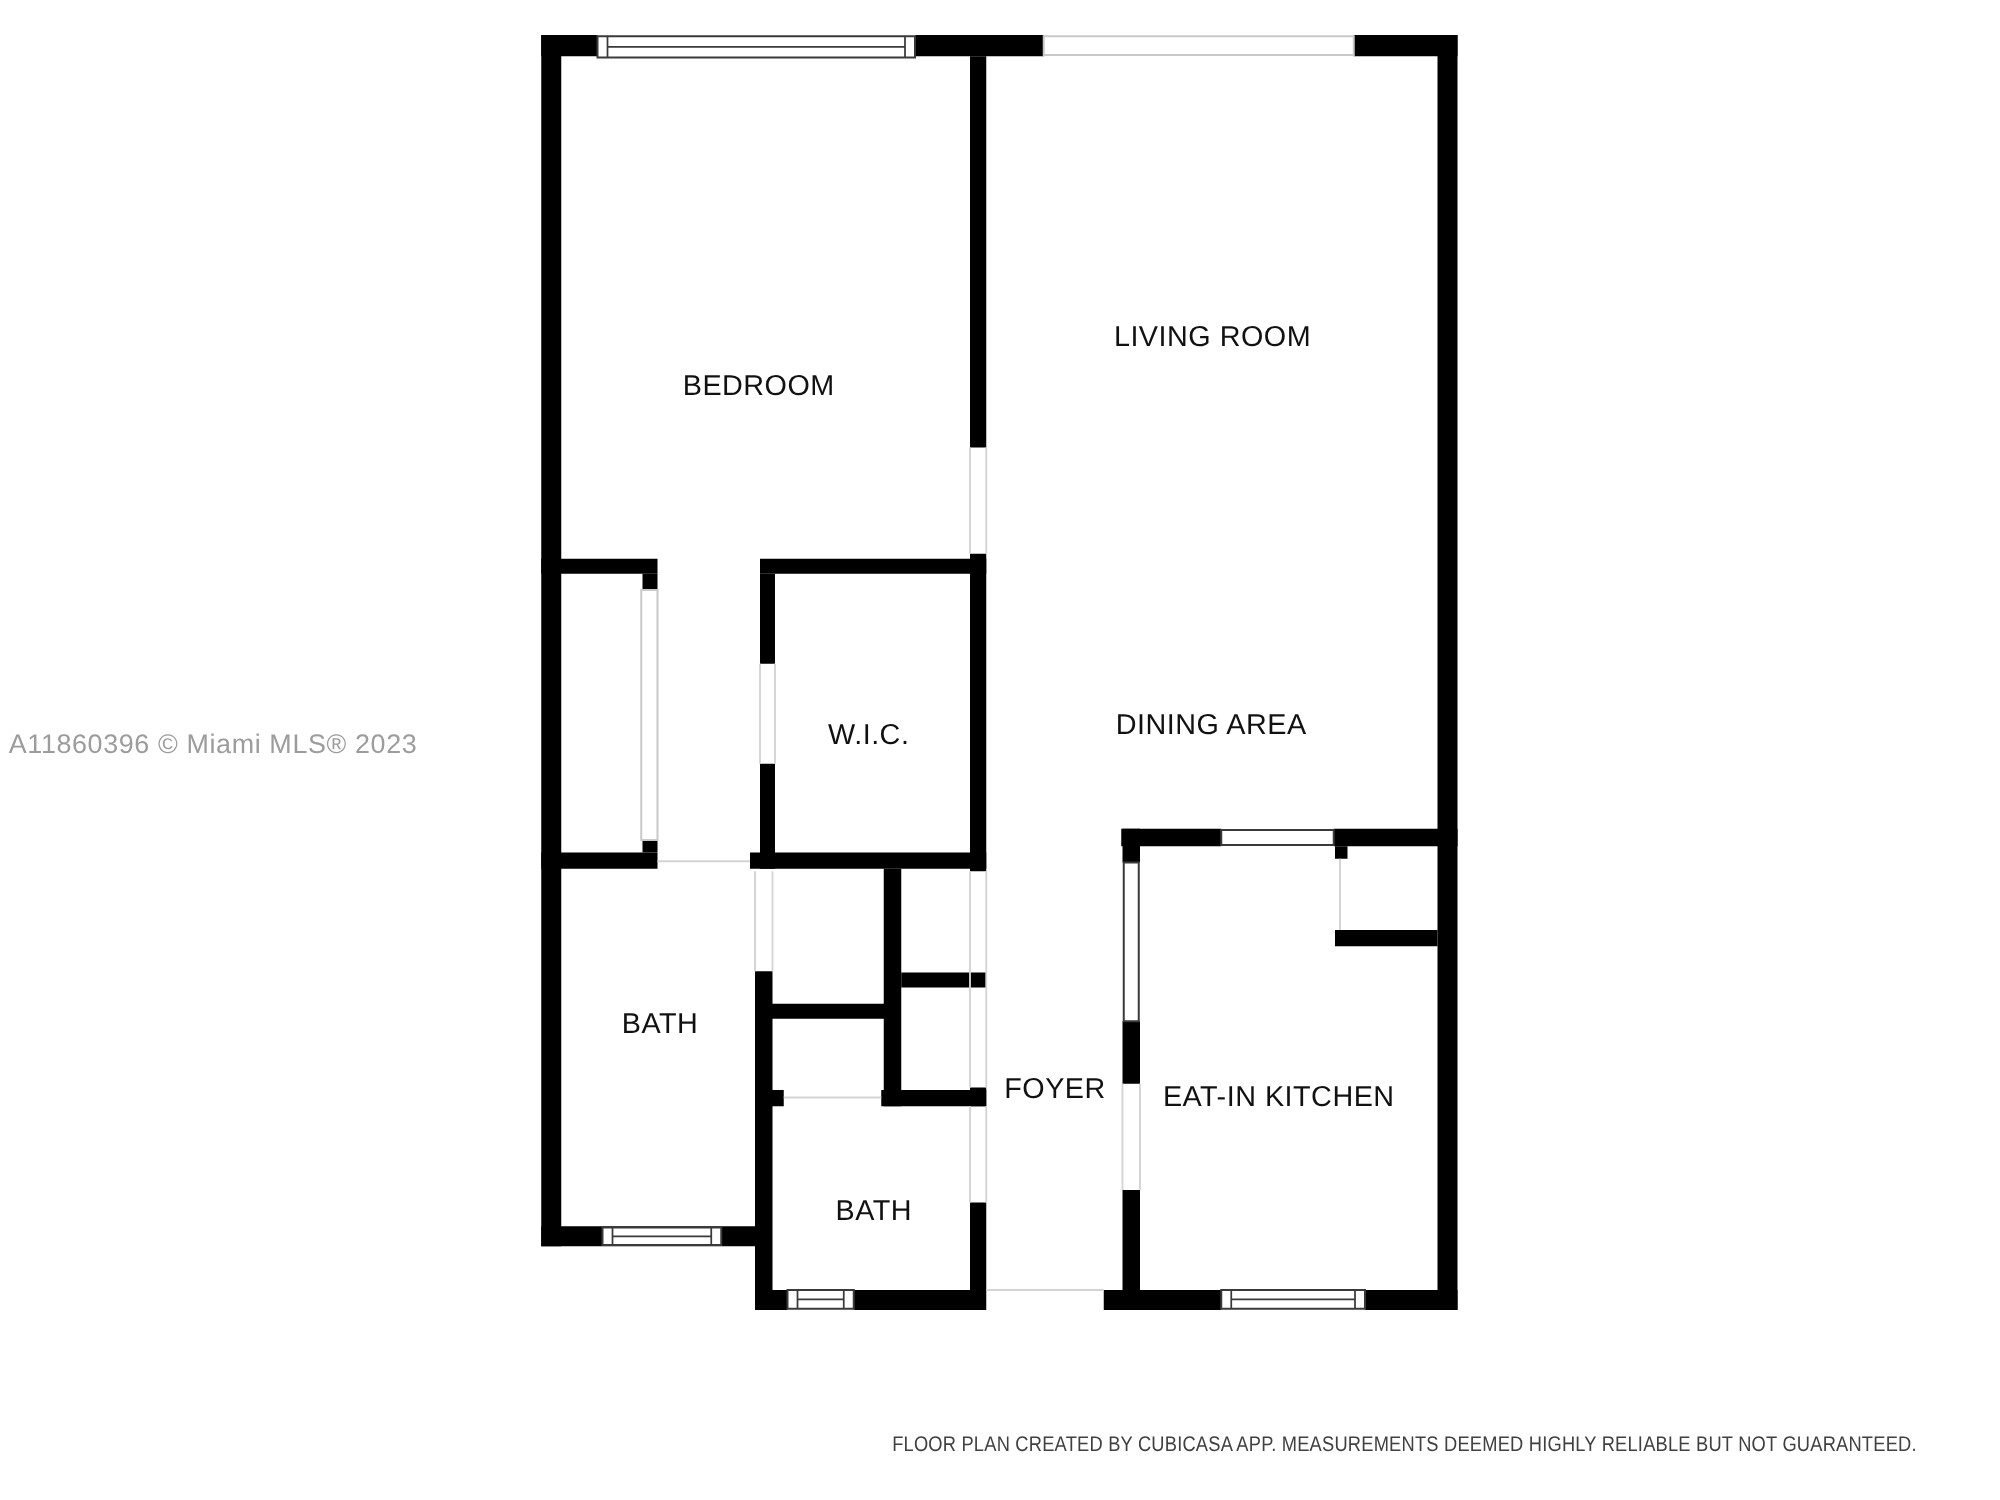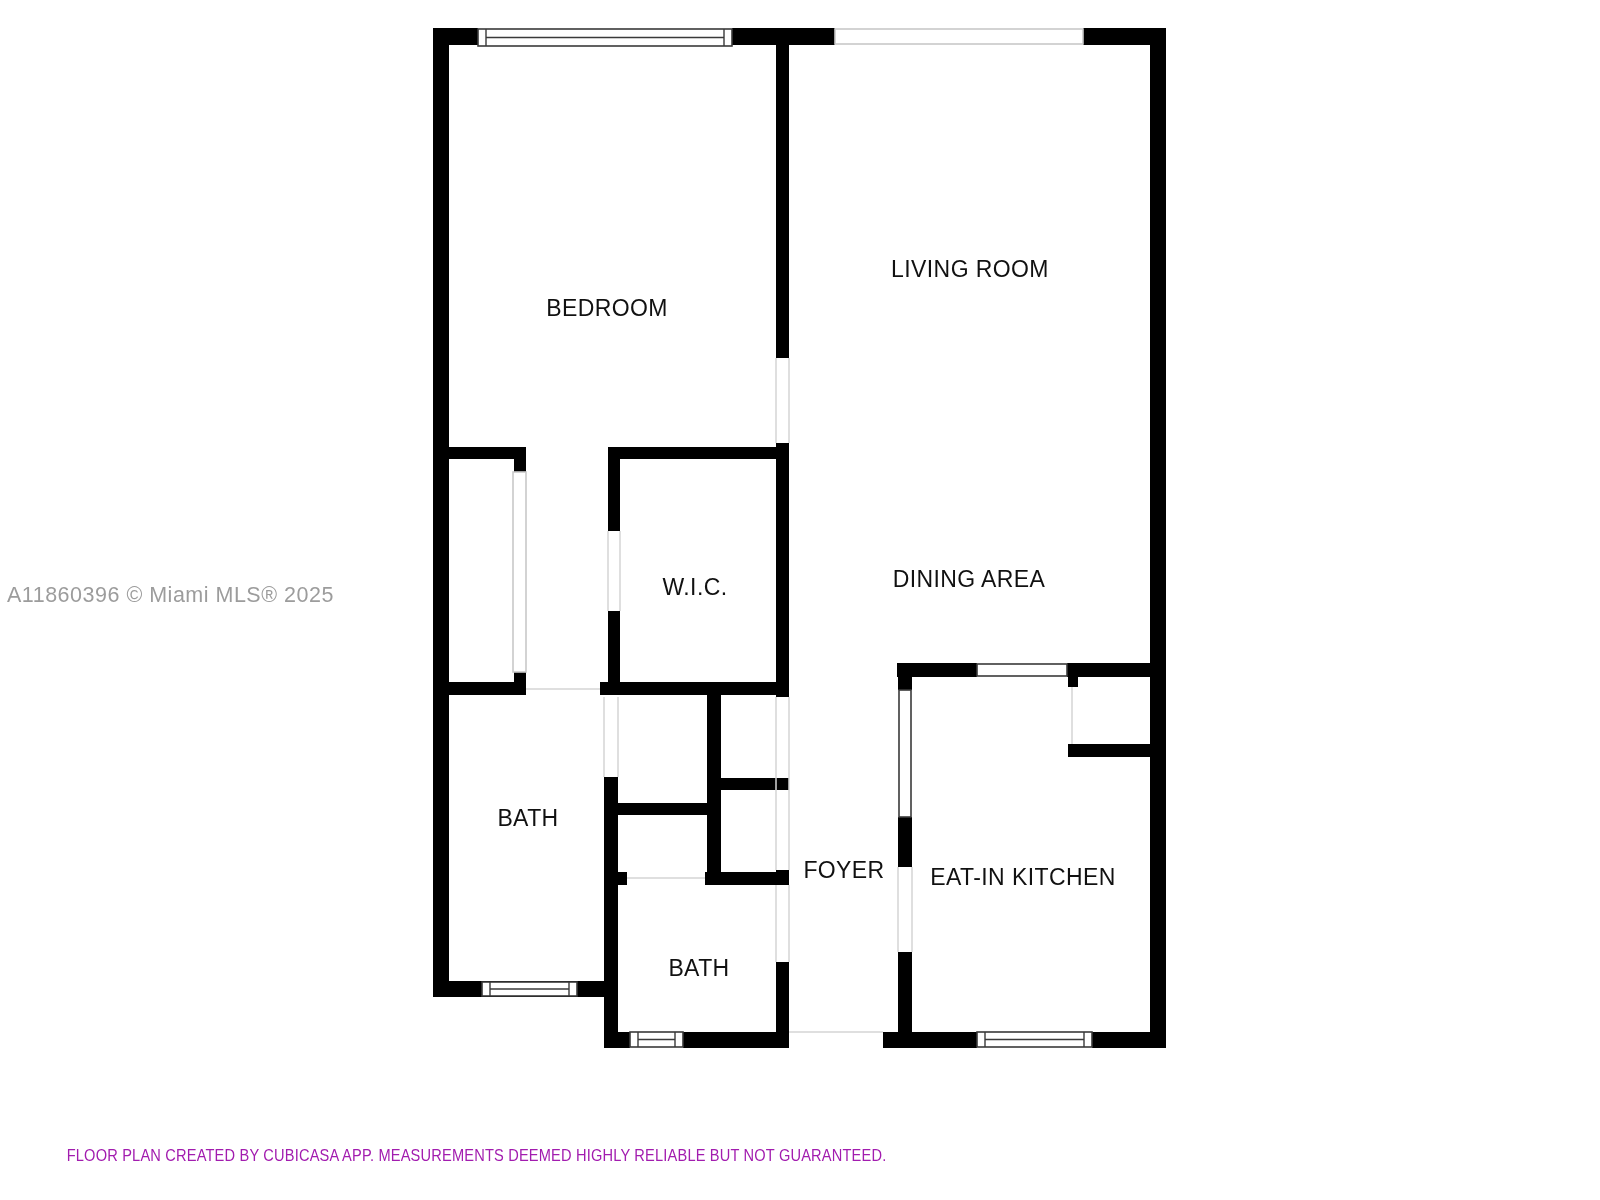--- a/index.html
+++ b/index.html
@@ -35,22 +35,22 @@
     font-size: 21.5px;
     letter-spacing: 0.5px;
     color: #9c9c9c;
     white-space: nowrap;
   }
   .footer {
     position: absolute;
     left: 0;
     top: 1146px;
     width: 100%;
-    text-align: left;
-    color: #a21caf;
+    text-align: right;
+    color: #404040;
     font-size: 17px;
     white-space: nowrap;
   }
   .footer .inner {
     display: inline-block;
     transform: scaleX(0.86);
     transform-origin: center;
     letter-spacing: 0.2px;
   }
 </style>
@@ -141,18 +141,18 @@
         <text x="970" y="269" text-anchor="middle" dominant-baseline="central" fill="#111111" class="room-label">LIVING ROOM</text>
         <text x="695" y="587" text-anchor="middle" dominant-baseline="central" fill="#111111" class="room-label">W.I.C.</text>
         <text x="969" y="579" text-anchor="middle" dominant-baseline="central" fill="#111111" class="room-label">DINING AREA</text>
         <text x="528" y="818" text-anchor="middle" dominant-baseline="central" fill="#111111" class="room-label">BATH</text>
         <text x="844" y="870" text-anchor="middle" dominant-baseline="central" fill="#111111" class="room-label">FOYER</text>
         <text x="699" y="968" text-anchor="middle" dominant-baseline="central" fill="#111111" class="room-label">BATH</text>
         <text x="1023" y="877" text-anchor="middle" dominant-baseline="central" fill="#111111" class="room-label">EAT-IN KITCHEN</text>
       </g>
   </svg>
 
-  <div class="watermark">A11860396 © Miami MLS® 2025</div>
+  <div class="watermark">A11860396 © Miami MLS® 2023</div>
 
   <div class="footer">
     <span class="inner">FLOOR PLAN CREATED BY CUBICASA APP. MEASUREMENTS DEEMED HIGHLY RELIABLE BUT NOT GUARANTEED.</span>
   </div>
 </div>
 
 </body></html>

